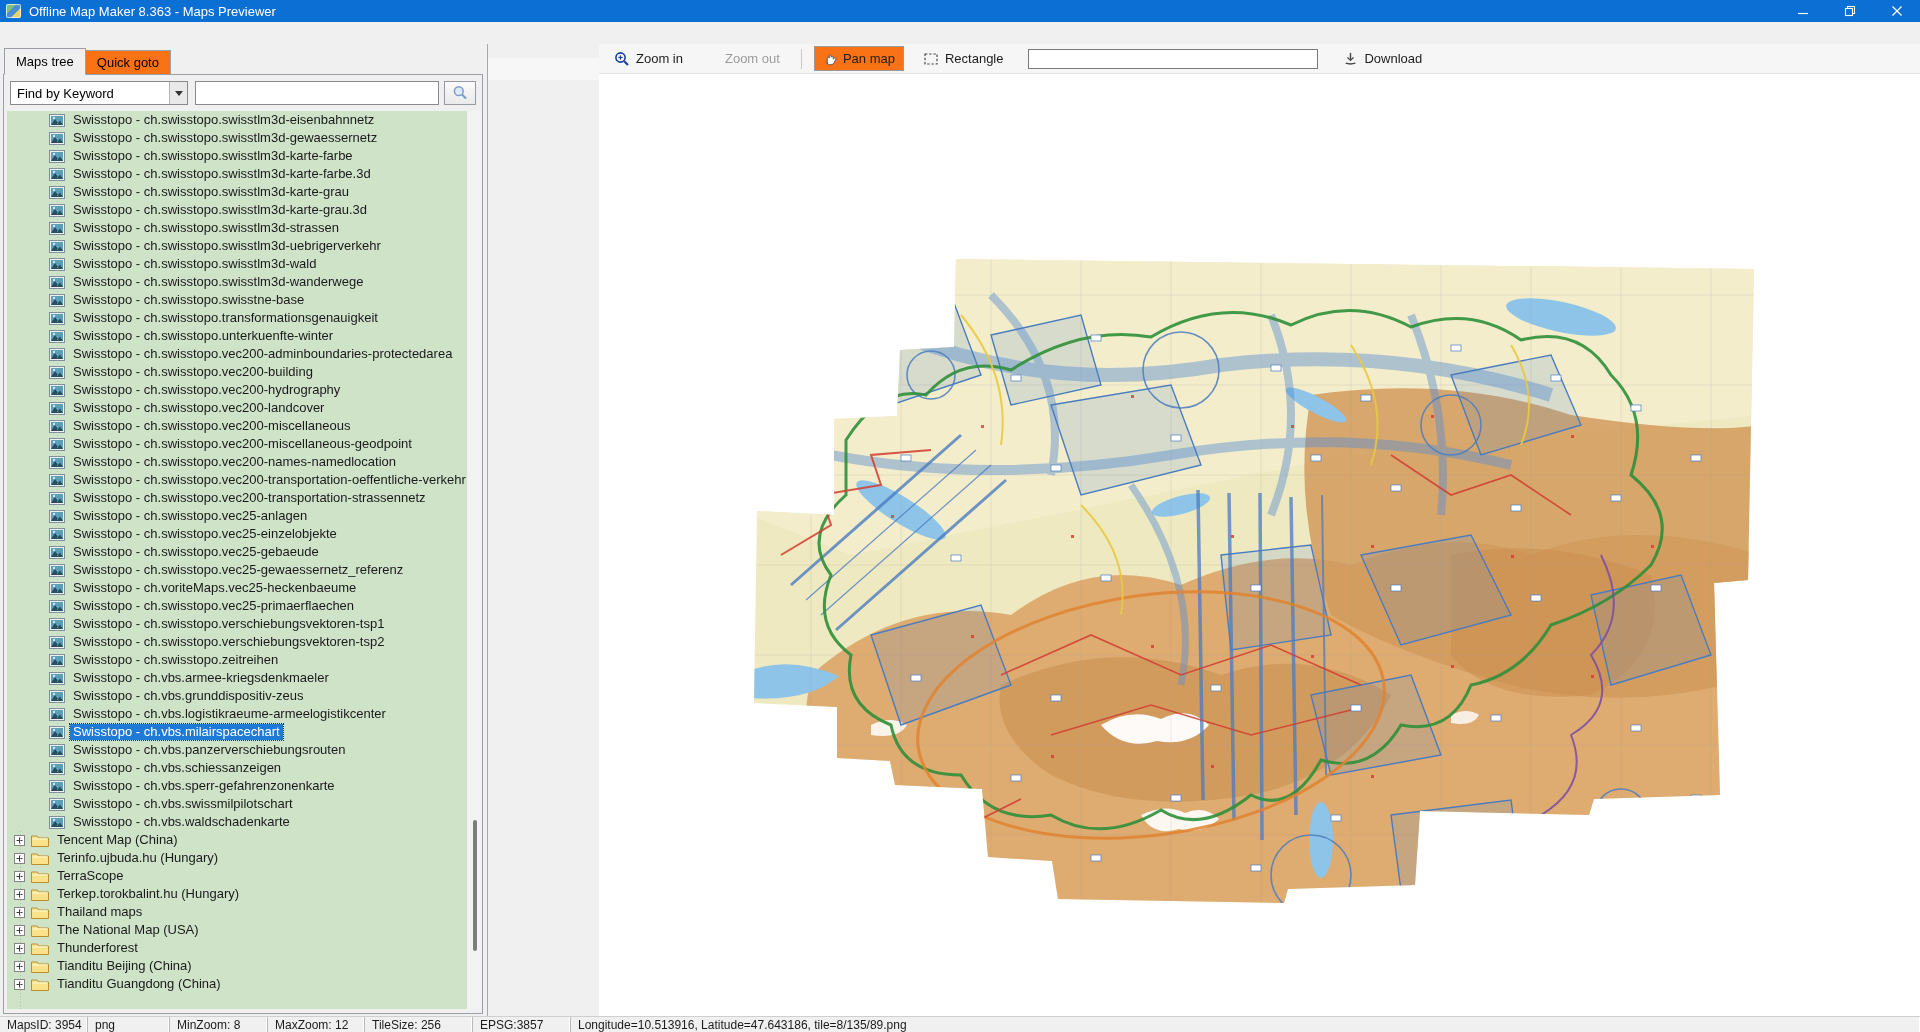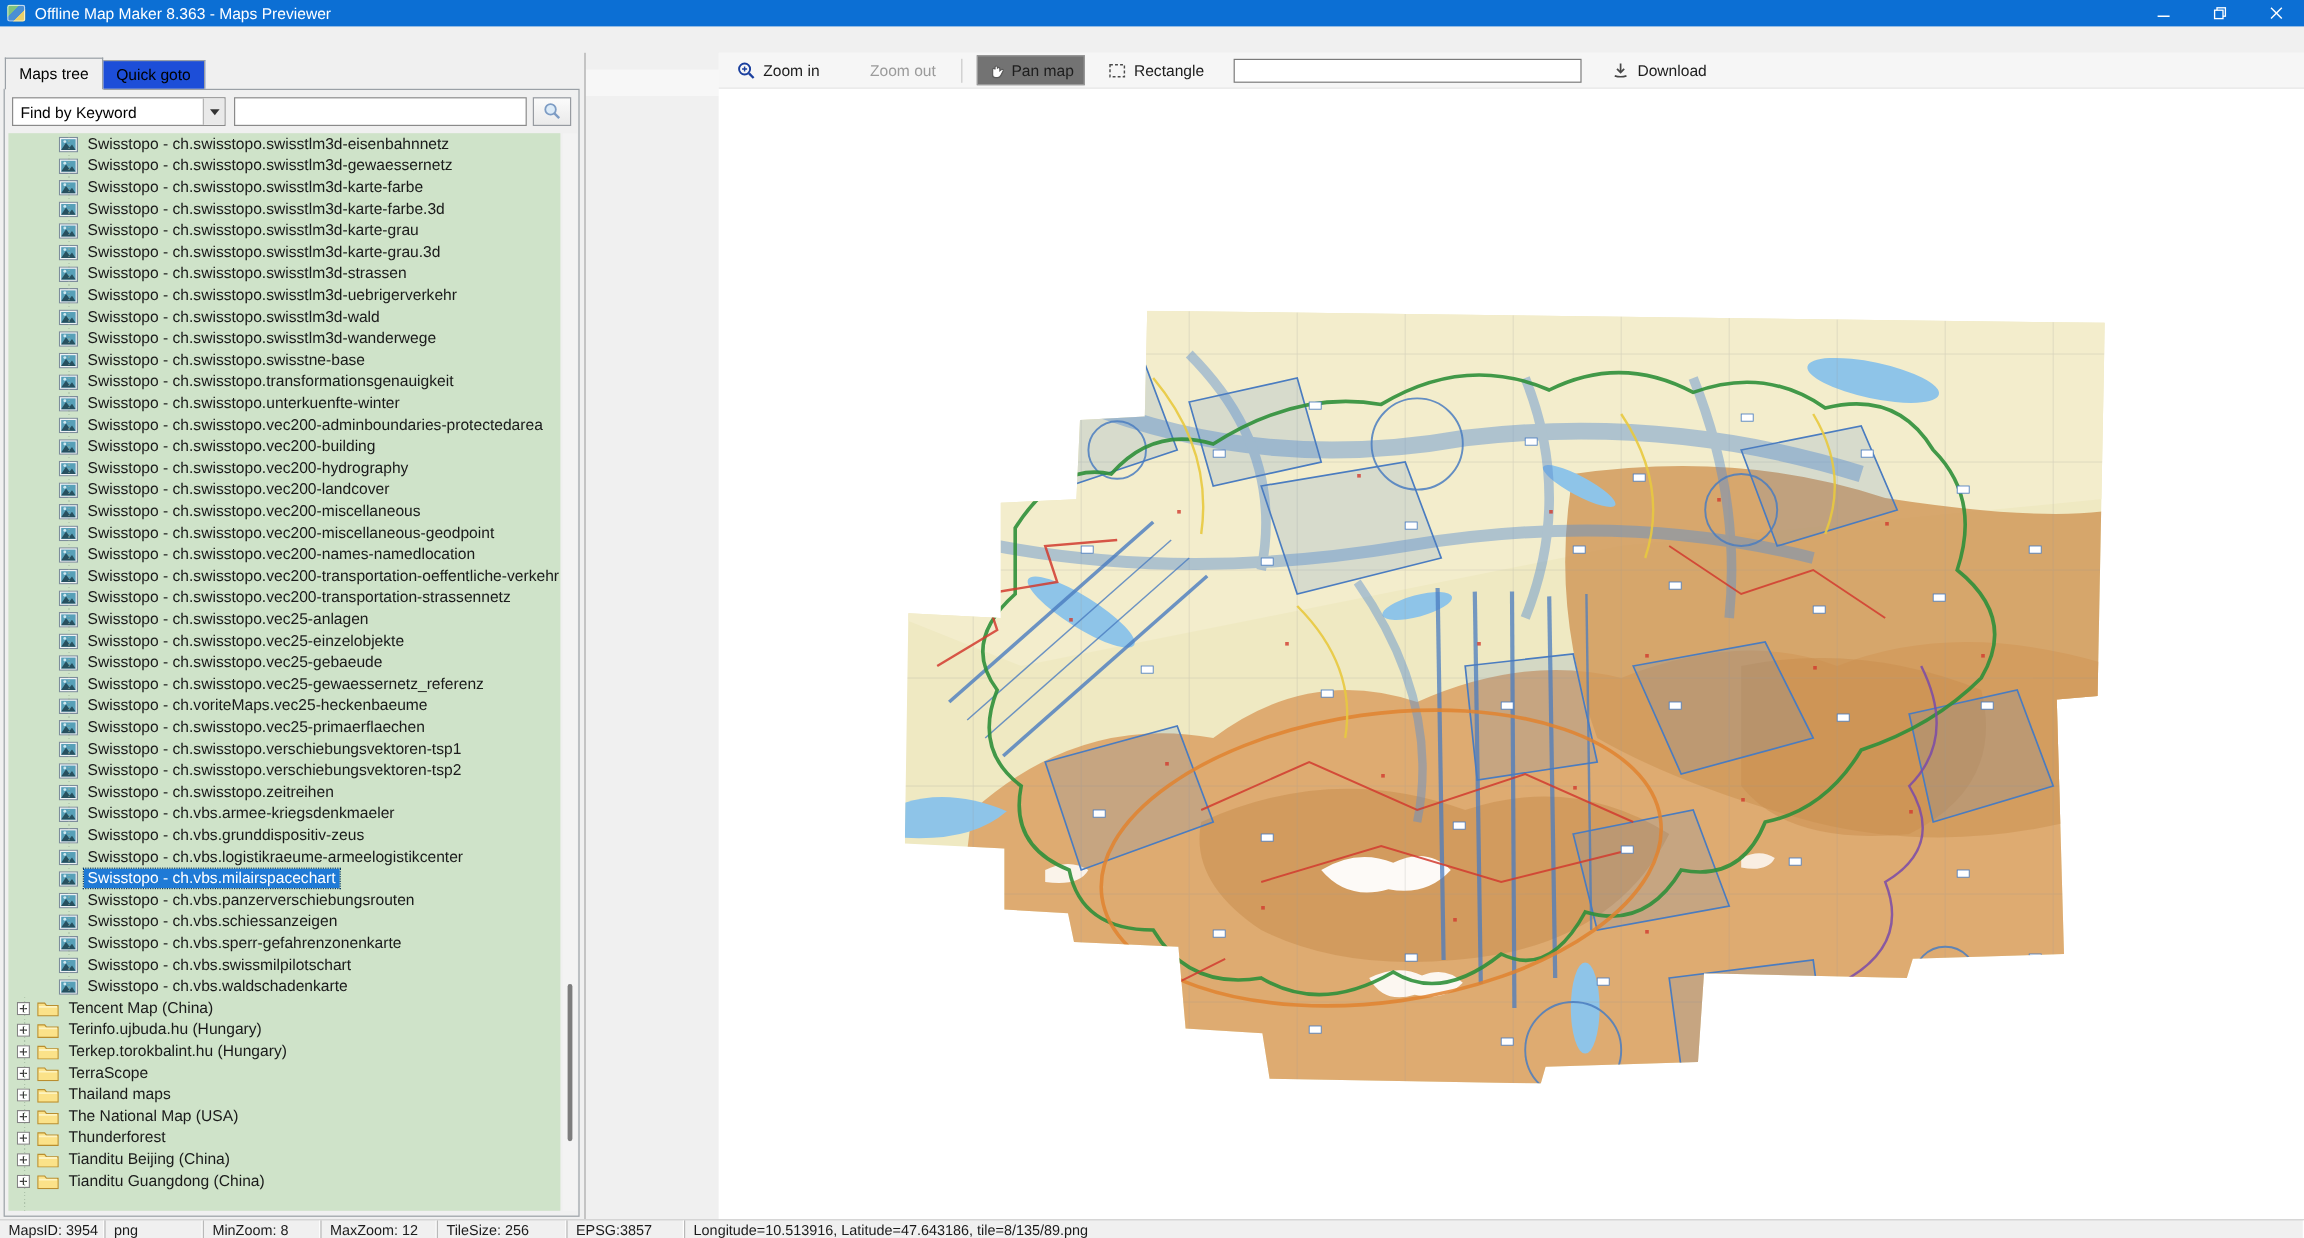--- a/index.html
+++ b/index.html
@@ -27,21 +27,21 @@
     display:flex;align-items:flex-start;font-size:13px;color:#ef4444;margin-top:36px;}
   .menu-item{padding:3px 10px;white-space:nowrap;}
   .menu-item u{text-decoration:underline;}
   
   #sidebar{position:absolute;left:0;top:44px;width:488px;bottom:16px;background:#f0f0f0;
     border-right:1px solid #a8a8a8;}
   #tabstrip{position:absolute;left:4px;top:4px;display:flex;align-items:flex-end;height:26px;}
   .tab{font-size:13px;padding:4px 11px 5px 11px;border:1px solid #9aa0a6;background:#f0f0f0;
     position:relative;white-space:nowrap;}
   .tab.active{z-index:3;border-bottom:1px solid #f0f0f0;top:1px;padding-top:5px;}
-  .tab.inactive{border-left:none;top:2px;background:#1d4ed8;text-align:center;}
+  .tab.inactive{border-left:none;top:2px;background:#f97316;text-align:center;}
   #side-panel{position:absolute;left:3px;right:4px;top:30px;bottom:2px;
     border:1px solid #9aa0a6;background:#f0f0f0;}
   #search-row{position:absolute;left:6px;right:6px;top:6px;height:24px;display:flex;}
   #keyword-combo{width:178px;height:24px;background:#fff;border:1px solid #8a8a8a;
     display:flex;align-items:center;font-size:13px;position:relative;}
   #keyword-combo .combo-label{padding-left:6px;flex:1;}
   #combo-arrow{width:18px;height:22px;background:#e9e9e9;border-left:1px solid #b5b5b5;
     display:flex;align-items:center;justify-content:center;}
   #combo-arrow::after{content:"";width:0;height:0;border:4px solid transparent;border-top:5px solid #333;margin-top:4px;}
   #search-input{flex:1;margin-left:7px;height:24px;border:1px solid #8a8a8a;background:#fff;
@@ -68,21 +68,21 @@
   #tree-vscroll{position:absolute;right:1px;top:36px;bottom:4px;width:12px;background:#f3f3f3;}
   #tree-vscroll-thumb{position:absolute;left:4px;width:4px;top:79%;height:14.5%;background:#7d7d7d;border-radius:2px;}
   
   #mappanel{position:absolute;left:599px;top:44px;right:0;bottom:16px;background:#fff;}
   #maptoolbar{position:absolute;left:0;right:0;top:0;height:30px;background:#f6f6f6;
     border-bottom:1px solid #e3e3e3;display:flex;align-items:center;font-size:13px;color:#1d1d1d;}
   .tb-btn{display:flex;align-items:center;gap:6px;padding:4px 8px;border:1px solid transparent;white-space:nowrap;}
   #btn-zoom-in{margin-left:6px;}
   #btn-zoom-out{margin-left:24px;color:#9b9b9b;}
   .tb-sep{width:1px;height:20px;background:#c9c9c9;margin:0 12px;}
-  #btn-pan{background:#737373;border:1px solid #9a9a9a;}
+  #btn-pan{background:#f97316;border:1px solid #9a9a9a;}
   #btn-rect{margin-left:10px;}
   #tb-input{margin-left:16px;width:290px;height:20px;border:1px solid #7a7a7a;background:#fff;
     font-size:12px;padding:0 4px;font-family:inherit;outline:none;}
   #btn-download{margin-left:16px;}
   #mapcanvas{position:absolute;left:0;right:0;top:30px;bottom:0;background:#fff;overflow:hidden;}
   #mapsvg{position:absolute;left:152px;top:181px;}
   
   #statusbar{position:absolute;left:0;right:0;bottom:0;height:16px;background:var(--c-statusbg);
     border-top:1px solid #cfcfcf;display:flex;font-size:12px;color:#1b1b1b;align-items:stretch;}
   .seg{display:flex;align-items:center;padding-left:7px;border-right:1px solid #b9b9b9;
@@ -681,38 +681,38 @@
         <line x1="2.5" y1="5.5" x2="8.5" y2="5.5" stroke="#3a3a3a"></line>
         <line x1="5.5" y1="2.5" x2="5.5" y2="8.5" stroke="#3a3a3a"></line>
       </svg>
     </span>
     <span class="foldericon">
       <svg width="18" height="13" viewBox="0 0 18 13">
         <path d="M0.5,12.5 L0.5,2 L6.2,2 L7.8,4 L17.5,4 L17.5,12.5 Z" fill="#fbe289" stroke="#b98e2f"></path>
         <path d="M1.5,5 H16.5" stroke="#fdf3c0" stroke-width="1.5"></path>
       </svg>
     </span>
-    <span class="tlabel">Terkep.torokbalint.hu (Hungary)</span>
+    <span class="tlabel">TerraScope</span>
   </li>
 
   <li class="tree-row folder">
     <span class="plusbox">
       <svg width="11" height="11" viewBox="0 0 11 11">
         <rect x="0.5" y="0.5" width="10" height="10" fill="#ffffff" stroke="#848484"></rect>
         <line x1="2.5" y1="5.5" x2="8.5" y2="5.5" stroke="#3a3a3a"></line>
         <line x1="5.5" y1="2.5" x2="5.5" y2="8.5" stroke="#3a3a3a"></line>
       </svg>
     </span>
     <span class="foldericon">
       <svg width="18" height="13" viewBox="0 0 18 13">
         <path d="M0.5,12.5 L0.5,2 L6.2,2 L7.8,4 L17.5,4 L17.5,12.5 Z" fill="#fbe289" stroke="#b98e2f"></path>
         <path d="M1.5,5 H16.5" stroke="#fdf3c0" stroke-width="1.5"></path>
       </svg>
     </span>
-    <span class="tlabel">TerraScope</span>
+    <span class="tlabel">Terkep.torokbalint.hu (Hungary)</span>
   </li>
 
   <li class="tree-row folder">
     <span class="plusbox">
       <svg width="11" height="11" viewBox="0 0 11 11">
         <rect x="0.5" y="0.5" width="10" height="10" fill="#ffffff" stroke="#848484"></rect>
         <line x1="2.5" y1="5.5" x2="8.5" y2="5.5" stroke="#3a3a3a"></line>
         <line x1="5.5" y1="2.5" x2="5.5" y2="8.5" stroke="#3a3a3a"></line>
       </svg>
     </span>

